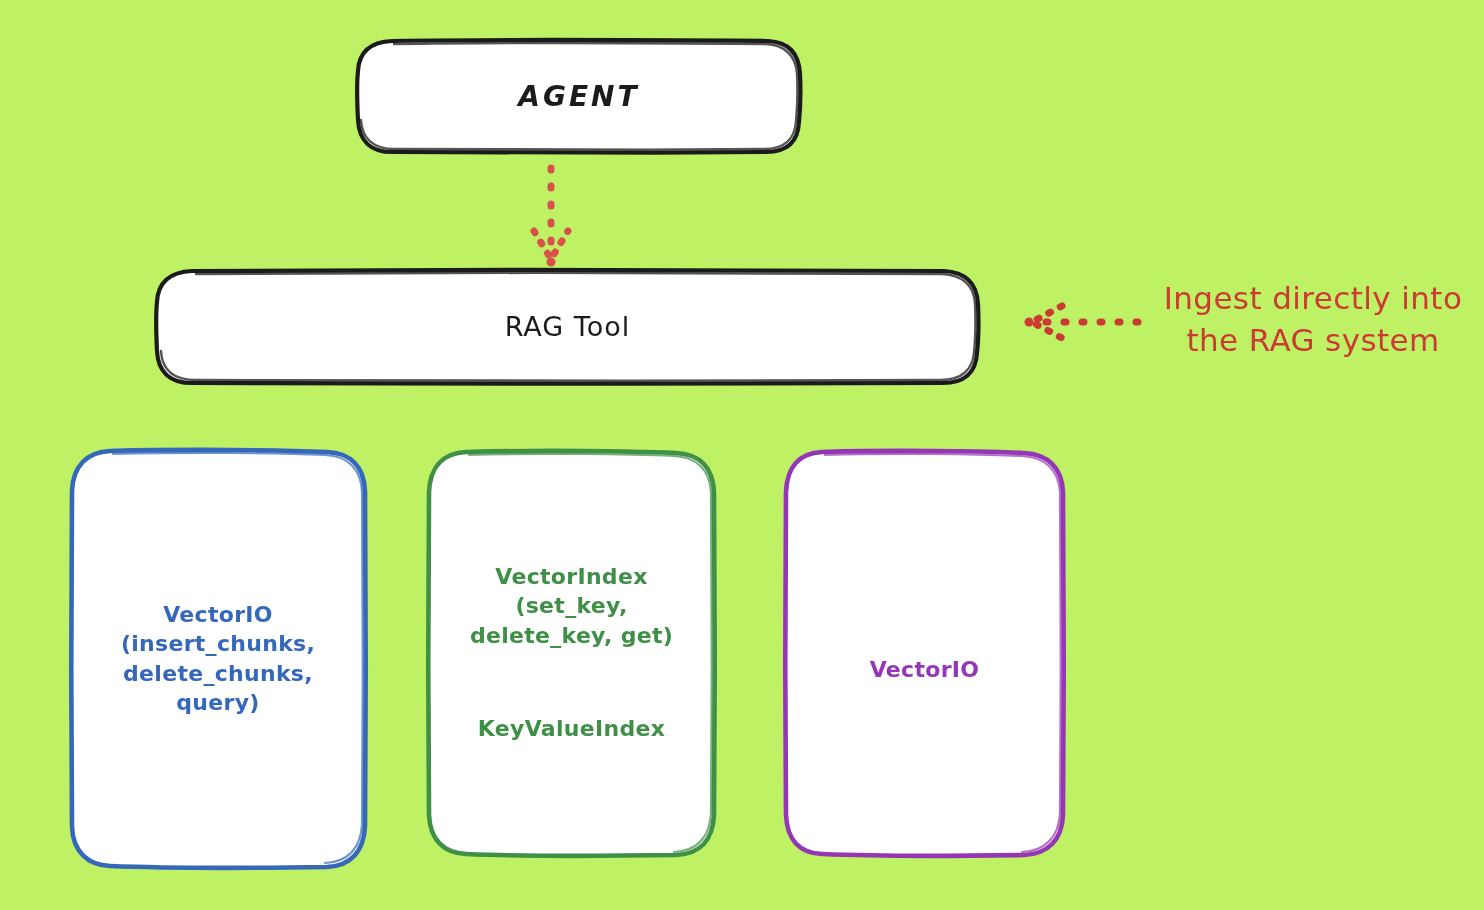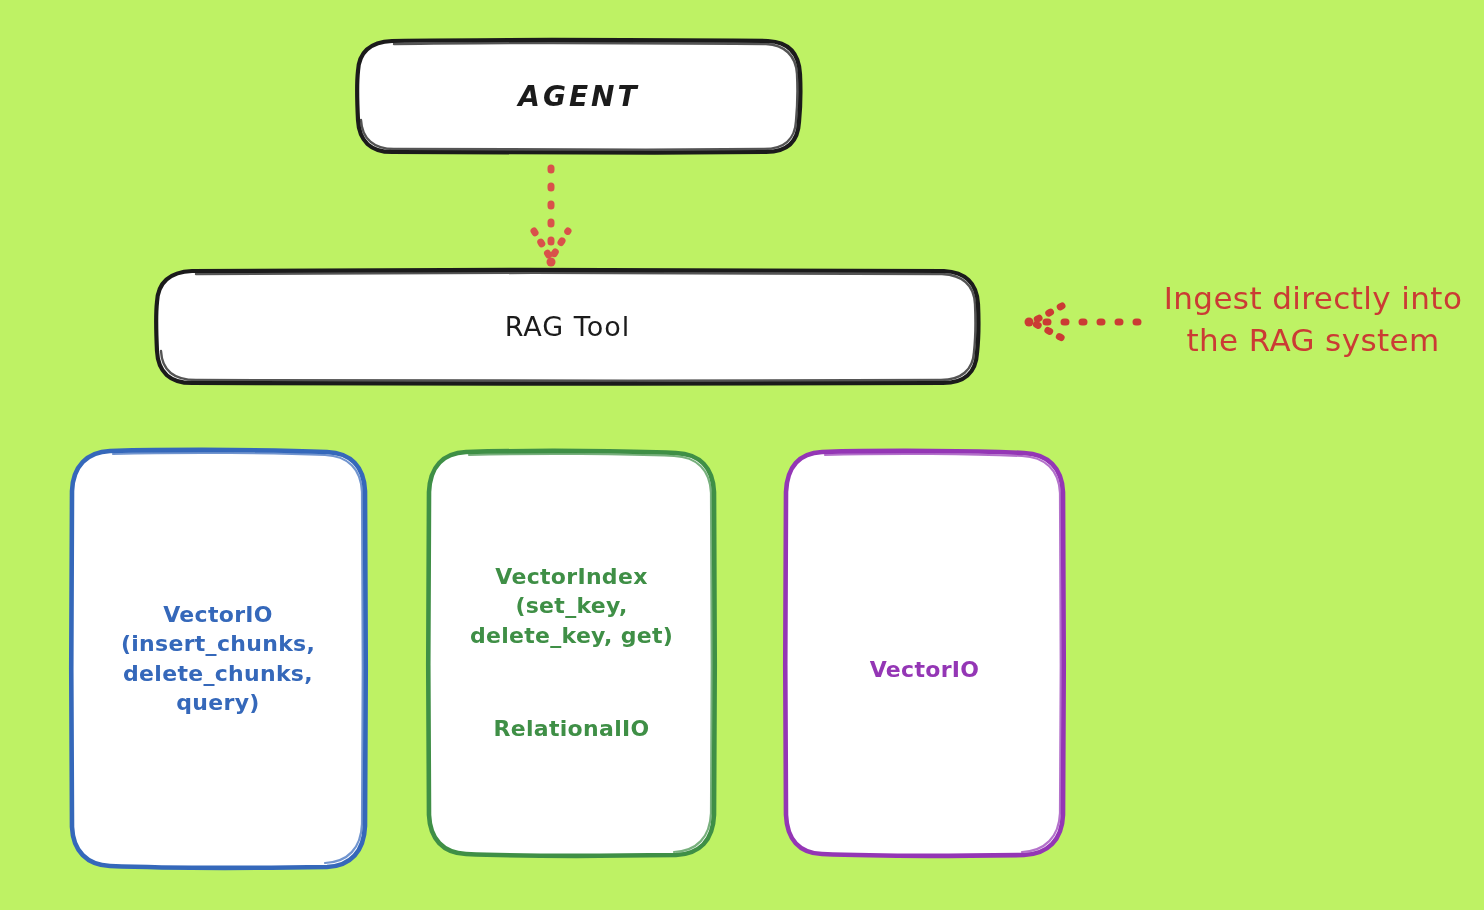--- a/index.html
+++ b/index.html
@@ -210,21 +210,21 @@
 delete_chunks,
 query)</span>
     </span>
   </div>
 
   <div class="node-label" id="keyvalue-box">
     <span class="store-label" id="keyvalue-label">
       <span class="api">VectorIndex
 (set_key,
 delete_key, get)</span>
-      <span class="index">RelationalIO</span>
+      <span class="index">KeyValueIndex</span>
     </span>
   </div>
 
   <div class="node-label" id="relational-box">
     <span class="store-label" id="relational-label">
       <span class="index">VectorIO</span>
     </span>
   </div>
 
   <div id="ingest-note">Ingest directly into

